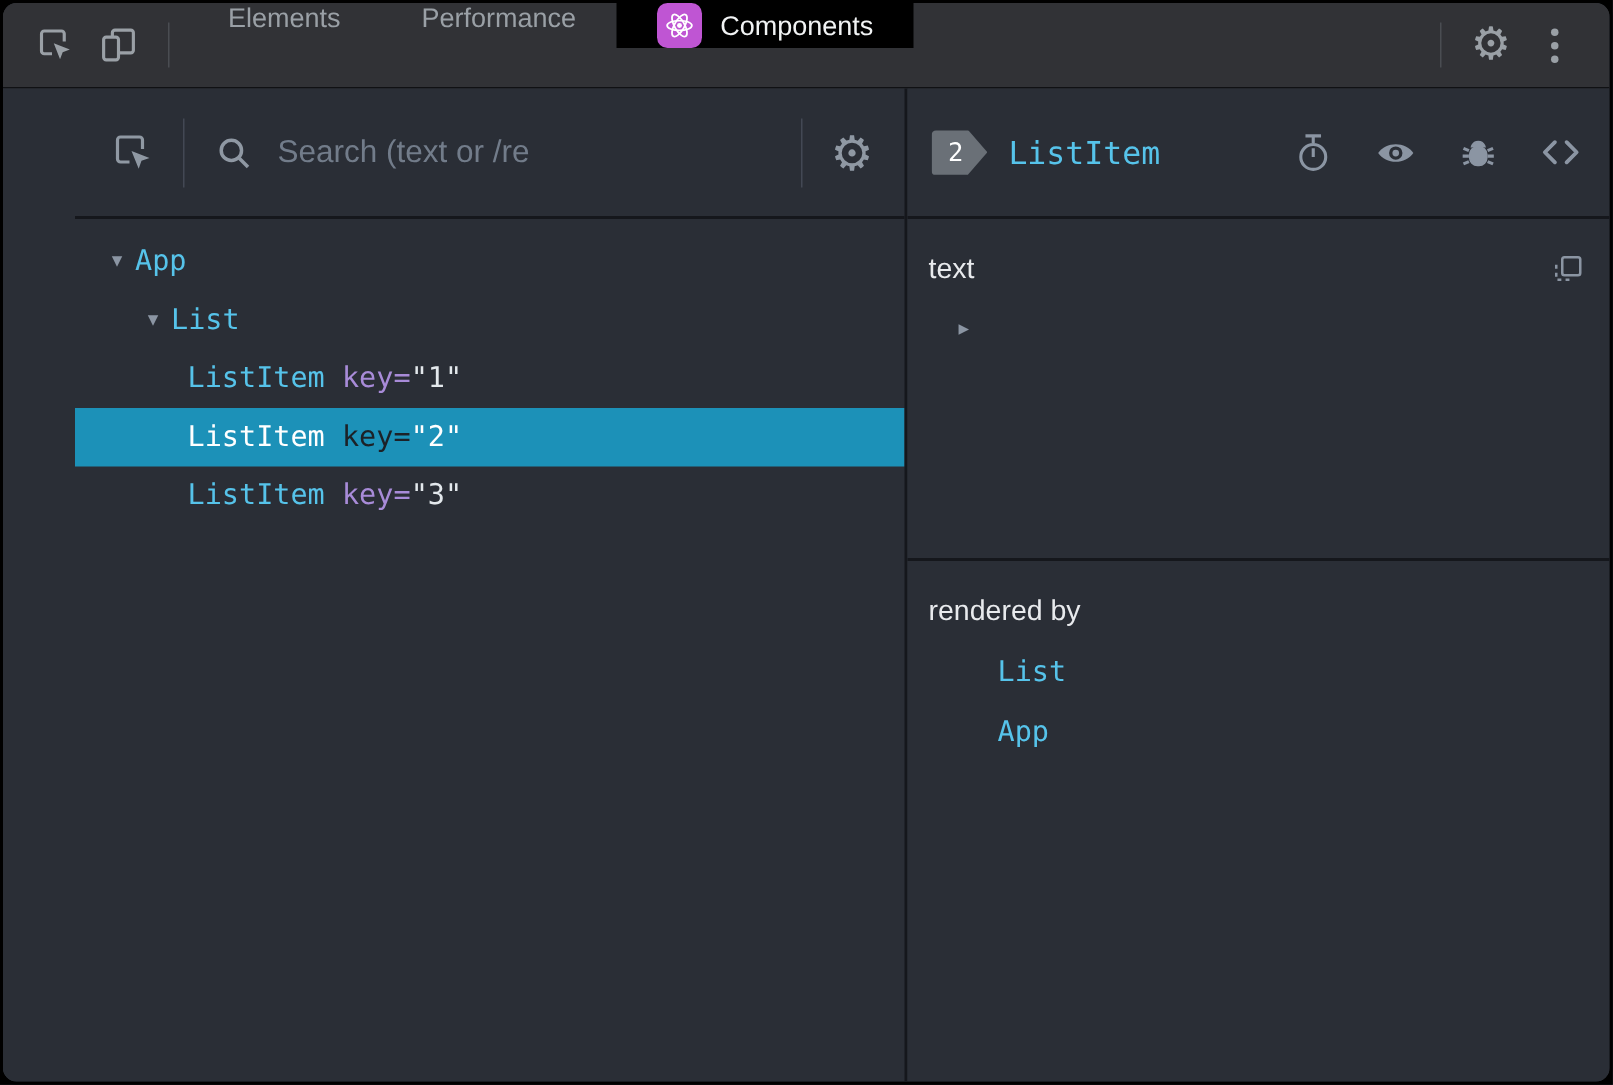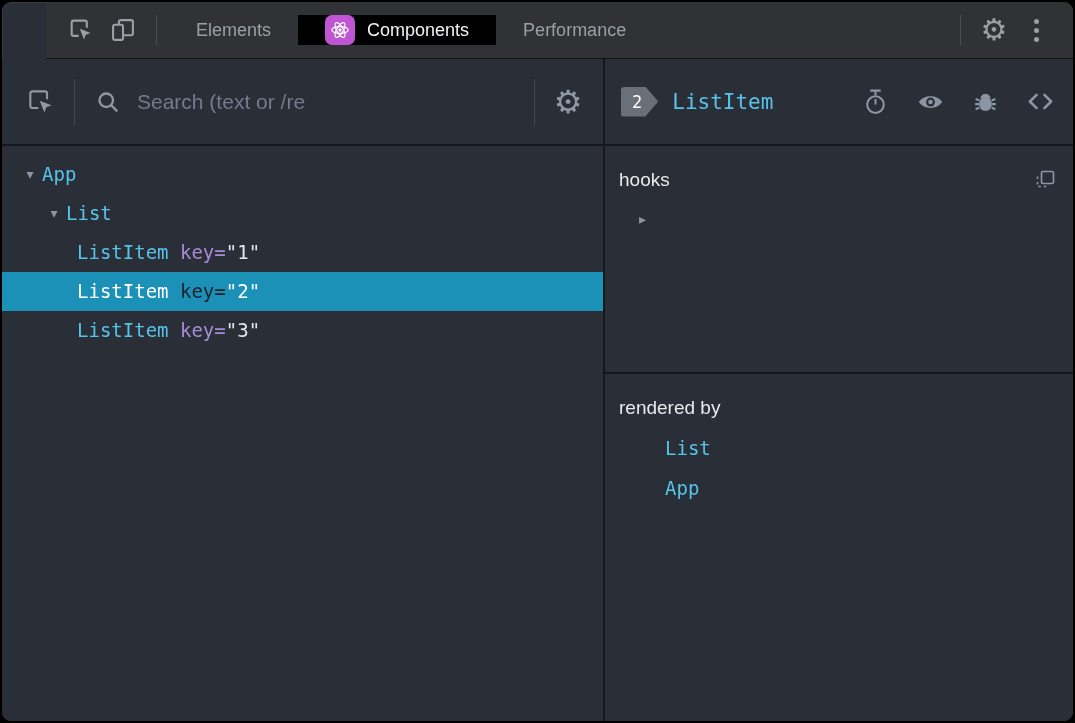--- a/index.html
+++ b/index.html
@@ -4,35 +4,35 @@
 <style>
   * { box-sizing: border-box; }
   html,body { margin:0; padding:0; background:#000; width:1075px; height:723px; overflow:hidden; }
   .window {
     width:1075px; height:723px; background:#2a2e36; border-radius:11px; overflow:hidden;
     display:flex; flex-direction:column; border:2px solid #000;
     box-shadow: inset 0 0 0 1px rgba(255,255,255,0.07);
     font-family:"Liberation Sans", sans-serif;
   }
   
-  .tabbar { height:57px; flex:0 0 57px; background:#313236; display:flex; align-items:center; border-bottom:1px solid #101114;margin-left:44px; }
+  .tabbar { height:57px; flex:0 0 57px; background:#313236; display:flex; align-items:flex-start; border-bottom:1px solid #101114; }
   .tb-iconbtn { width:42px; display:flex; align-items:center; justify-content:center; color:#9aa0a6; align-self:center; height:40px; cursor:pointer; }
   .tb-iconbtn:first-child { margin-left:14px; }
   .vsep { width:1px; height:30px; background:#4a4d52; align-self:center; margin:0 12px; }
   .tab { display:flex; align-items:center; padding:0 27px; color:#9aa0a6; font-size:18px; cursor:pointer; }
   .tab.active { background:#000; color:#f1f3f4; }
   .reacticon { width:30px; height:30px; border-radius:7px; background:#bf55d3; display:flex; align-items:center; justify-content:center; margin-right:12px; flex:0 0 30px; }
   .push { margin-left:auto; }
   .gearglyph { font-size:30px; line-height:1; color:#9aa0a6; }
   .dots { display:flex; flex-direction:column; gap:4px; align-items:center; }
   .dots i { width:5px; height:5px; border-radius:50%; background:#9aa0a6; display:block; }
   .tb-right { margin-right:16px; }
   
   .panels { flex:1; display:flex; min-height:0; }
-  .leftpanel { width:603px; flex:0 0 603px; display:flex; flex-direction:column; border-right:2px solid #15171c; background:#2a2e36; }
+  .leftpanel { width:603px; flex:0 0 603px; display:flex; flex-direction:column; border-right:2px solid #15171c; background:#2a2e36;padding-left:48px; }
   .rightpanel { flex:1; display:flex; flex-direction:column; background:#2a2e36; min-width:0; }
   .ptoolbar { height:87px; flex:0 0 87px; display:flex; align-items:center; border-bottom:2px solid #15171c; }
   .ptool-icon { color:#8f98a3; display:flex; align-items:center; justify-content:center; width:46px; cursor:pointer; }
   .ptool-icon.first { margin-left:16px; }
   .psep { width:1px; height:46px; background:#434854; margin:0 10px; }
   .searchwrap { flex:1; display:flex; align-items:center; min-width:0; }
   .searchinput { flex:1; background:transparent; border:none; outline:none; color:#cfd6dd;
     font-size:21px; font-family:"Liberation Sans", sans-serif; padding:0 6px; min-width:0; }
   .searchinput::placeholder { color:#727c8a; opacity:1; }
   
@@ -81,33 +81,33 @@
     <div class="tb-iconbtn">
       <svg width="28" height="28" viewBox="0 0 24 24" fill="none" stroke="currentColor" stroke-width="1.8">
         <rect x="8.5" y="3.5" width="12" height="13" rx="1.5"></rect>
         <rect x="3.5" y="7.5" width="8.5" height="13" rx="1.5" fill="#313236"></rect>
       </svg>
     </div>
     <div class="vsep"></div>
     <div class="tab">
       <span>Elements</span>
     </div>
+    <div class="tab">
+      <span>Performance</span>
+    </div>
     <div class="tab active">
       <span class="reacticon">
         <svg width="22" height="22" viewBox="0 0 24 24" fill="none" stroke="#fff" stroke-width="1.3">
           <ellipse cx="12" cy="12" rx="9" ry="3.6"></ellipse>
           <ellipse cx="12" cy="12" rx="9" ry="3.6" transform="rotate(60 12 12)"></ellipse>
           <ellipse cx="12" cy="12" rx="9" ry="3.6" transform="rotate(120 12 12)"></ellipse>
           <circle cx="12" cy="12" r="1.8" fill="#fff" stroke="none"></circle>
         </svg>
       </span>
       <span>Components</span>
-    </div>
-    <div class="tab">
-      <span>Performance</span>
     </div>
     <div class="vsep push"></div>
     <div class="tb-iconbtn">
       <span class="gearglyph">⚙</span>
     </div>
     <div class="tb-iconbtn tb-right">
       <span class="dots">
           <i></i>
           <i></i>
           <i></i>
@@ -200,21 +200,21 @@
             <svg width="29" height="29" viewBox="0 0 26 26" fill="none" stroke="currentColor" stroke-width="2.3" stroke-linecap="round" stroke-linejoin="round">
               <polyline points="9.5,7 3.5,13 9.5,19"></polyline>
               <polyline points="16.5,7 22.5,13 16.5,19"></polyline>
             </svg>
           </span>
         </div>
       </div>
 
       <div class="section">
         <div class="sechead">
-          <span class="sectitle">hooks</span>
+          <span class="sectitle">text</span>
           <span class="copybtn">
             <svg width="24" height="24" viewBox="0 0 24 24" fill="none" stroke="currentColor" stroke-width="1.7">
               <rect x="8.5" y="3.5" width="12" height="12" rx="1.5"></rect>
               <path d="M4.5 8.5 v10 h10" stroke-dasharray="2.6 2.8"></path>
             </svg>
           </span>
         </div>
         <div class="prow">
           <span class="rarrow">▸</span>
         </div>

